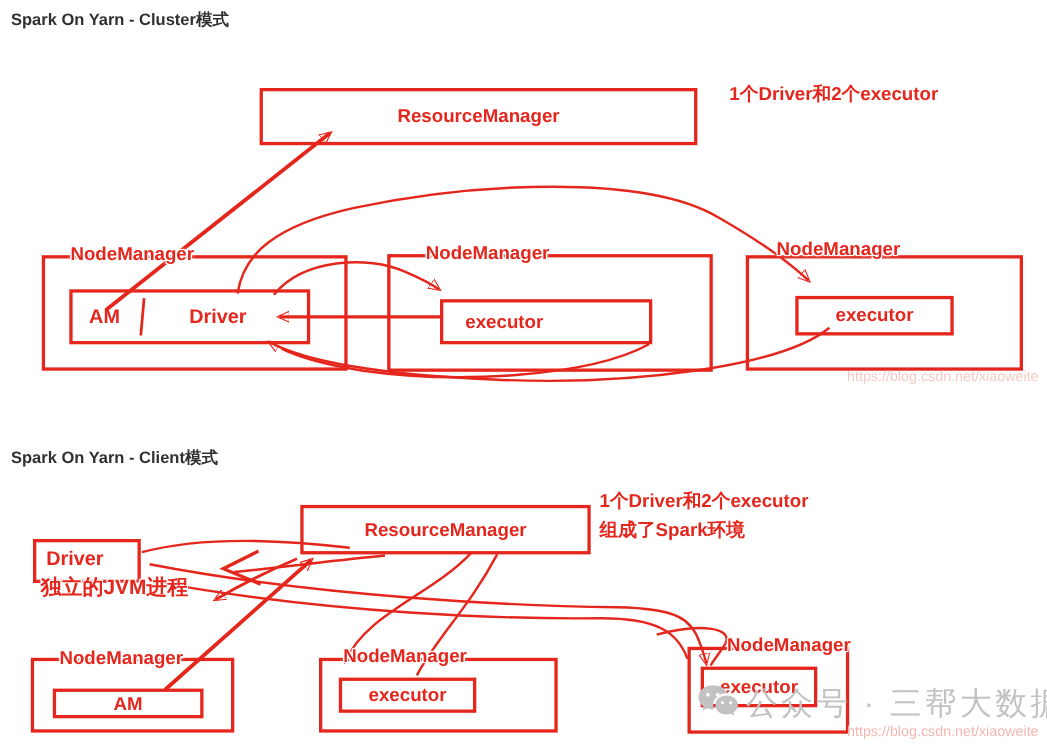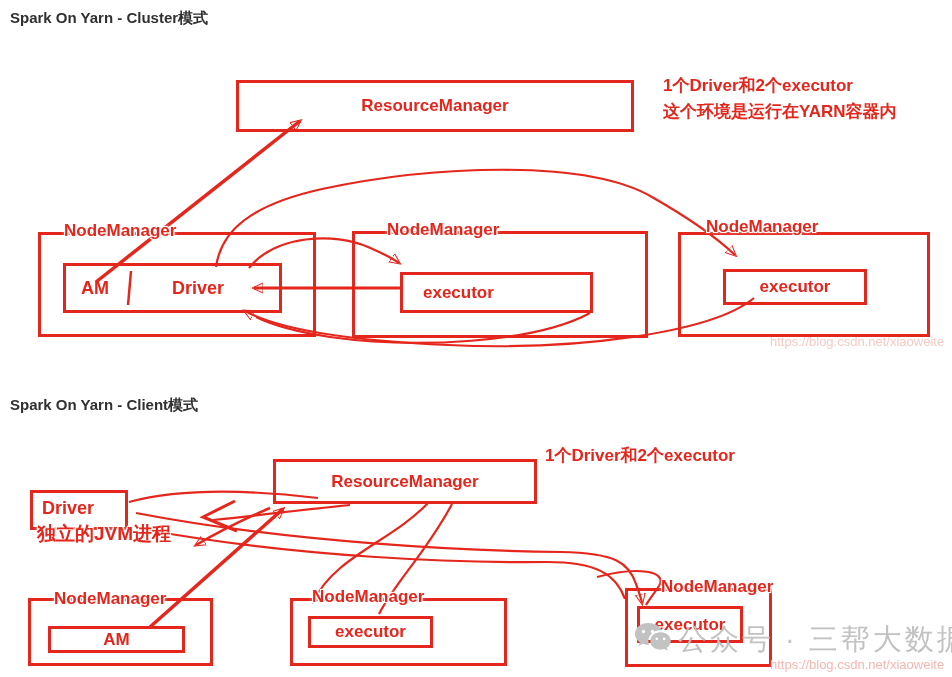--- a/index.html
+++ b/index.html
@@ -74,21 +74,20 @@
   </svg>
 
   <div class="title" style="top:9px">Spark On Yarn - Cluster模式</div>
 
   <div class="box flexc" style="left:236px;top:80px;width:398px;height:52px">
     <span class="boxtext" style="font-size:17px">ResourceManager</span>
   </div>
 
   <div class="note" style="left:663px;top:73px">
     <div>1个Driver和2个executor</div>
-    <div>这个环境是运行在YARN容器内</div>
   </div>
 
   <div class="box" style="left:38px;top:232px;width:278px;height:105px"></div>
   <div class="redlbl" style="left:64px;top:221px;font-size:17px">NodeManager</div>
   <div class="box" style="left:63px;top:263px;width:219px;height:50px">
     <span class="boxtext" style="position:absolute;left:15px;top:12px;font-size:18px">AM</span>
     <span class="boxtext" style="position:absolute;left:106px;top:12px;font-size:18px">Driver</span>
   </div>
 
   <div class="box" style="left:352px;top:231px;width:296px;height:107px"></div>
@@ -98,33 +97,34 @@
   </div>
 
   <div class="box" style="left:678px;top:232px;width:252px;height:105px"></div>
   <div class="redlbl" style="left:706px;top:217px;font-size:17px">NodeManager</div>
   <div class="box flexc" style="left:723px;top:269px;width:144px;height:36px">
     <span class="boxtext" style="font-size:17px">executor</span>
   </div>
 
   <div class="wm-url" style="left:770px;top:334px;opacity:.75">https://blog.csdn.net/xiaoweite</div>
 
-  <div class="title" style="top:396px">Spark On Yarn - Client模式</div>
+  <div class="title" style="top:407px">Spark On Yarn - Client模式</div>
 
   <div class="box" style="left:30px;top:490px;width:98px;height:40px">
     <span class="boxtext" style="position:absolute;left:9px;top:5px;font-size:18px">Driver</span>
   </div>
   <div class="redlbl" style="left:37px;top:521px;font-size:19px">独立的JVM进程</div>
 
   <div class="box flexc" style="left:273px;top:459px;width:264px;height:45px">
     <span class="boxtext" style="font-size:17px">ResourceManager</span>
   </div>
 
   <div class="note" style="left:545px;top:443px">
     <div>1个Driver和2个executor</div>
+    <div>组成了Spark环境</div>
   </div>
 
   <div class="box" style="left:28px;top:598px;width:185px;height:68px"></div>
   <div class="redlbl" style="left:54px;top:589px;font-size:17px">NodeManager</div>
   <div class="box flexc" style="left:48px;top:626px;width:137px;height:27px">
     <span class="boxtext" style="font-size:17px">AM</span>
   </div>
 
   <div class="box" style="left:290px;top:598px;width:217px;height:68px"></div>
   <div class="redlbl" style="left:312px;top:587px;font-size:17px">NodeManager</div>

